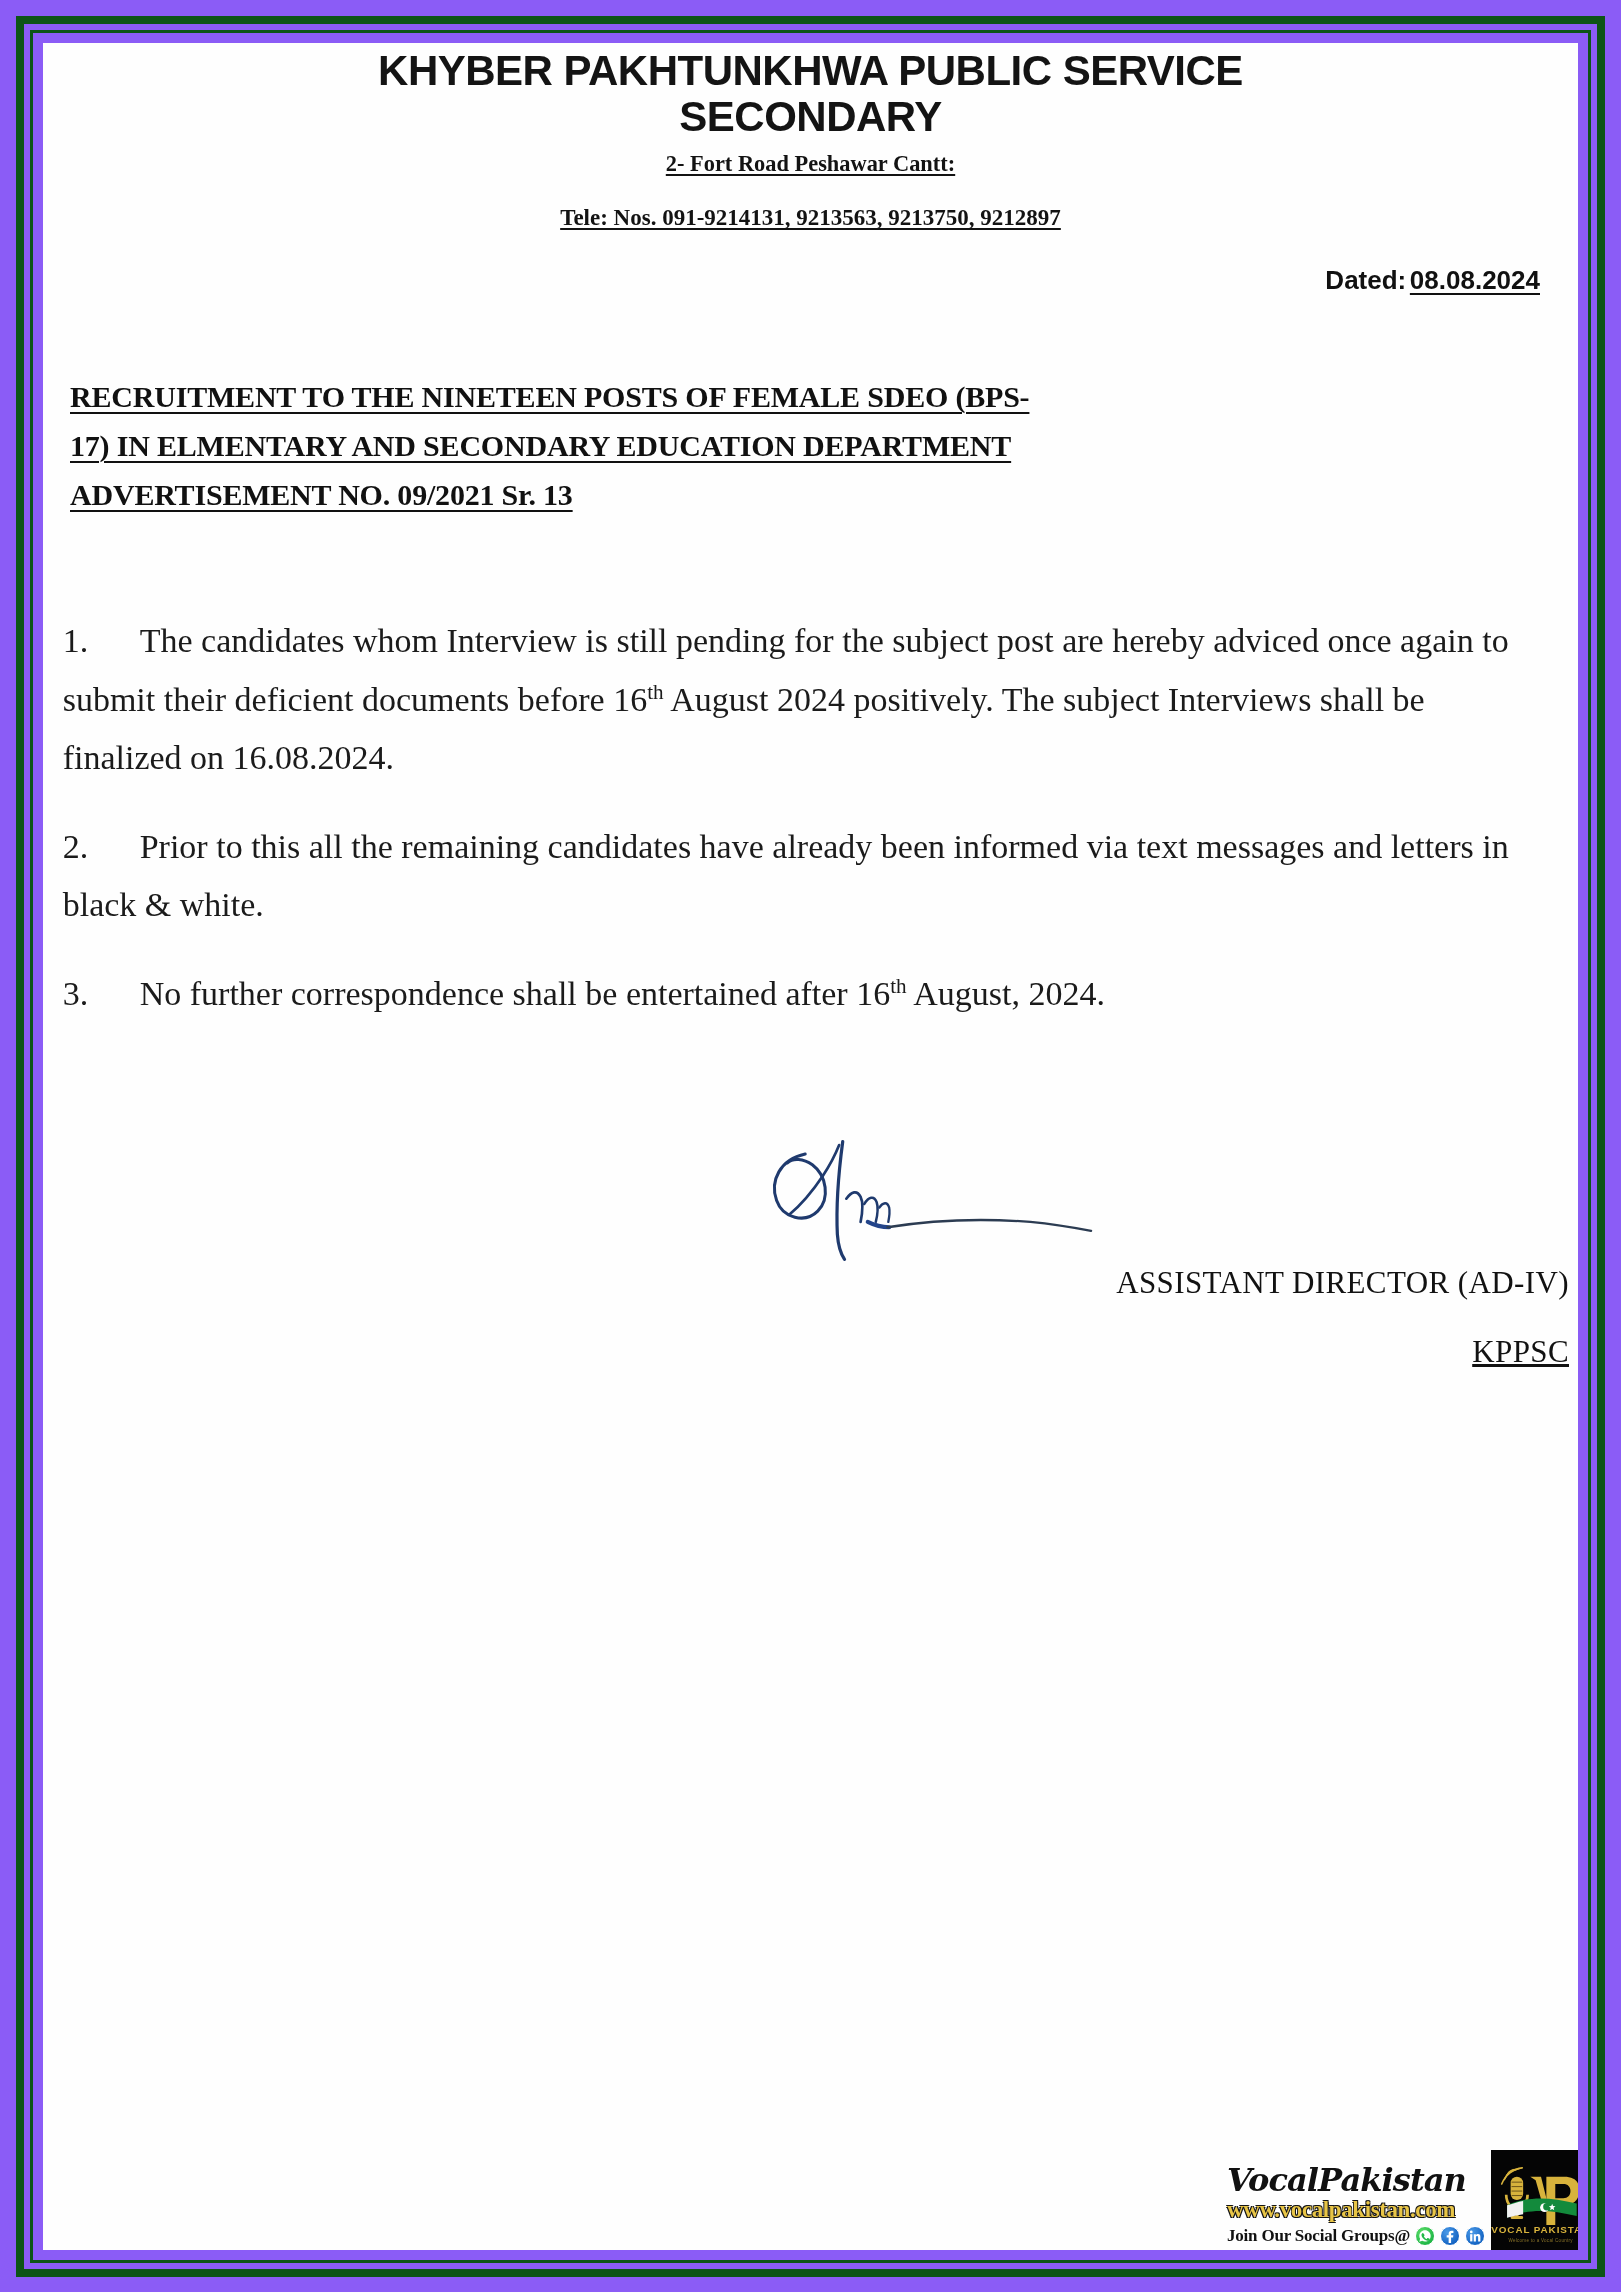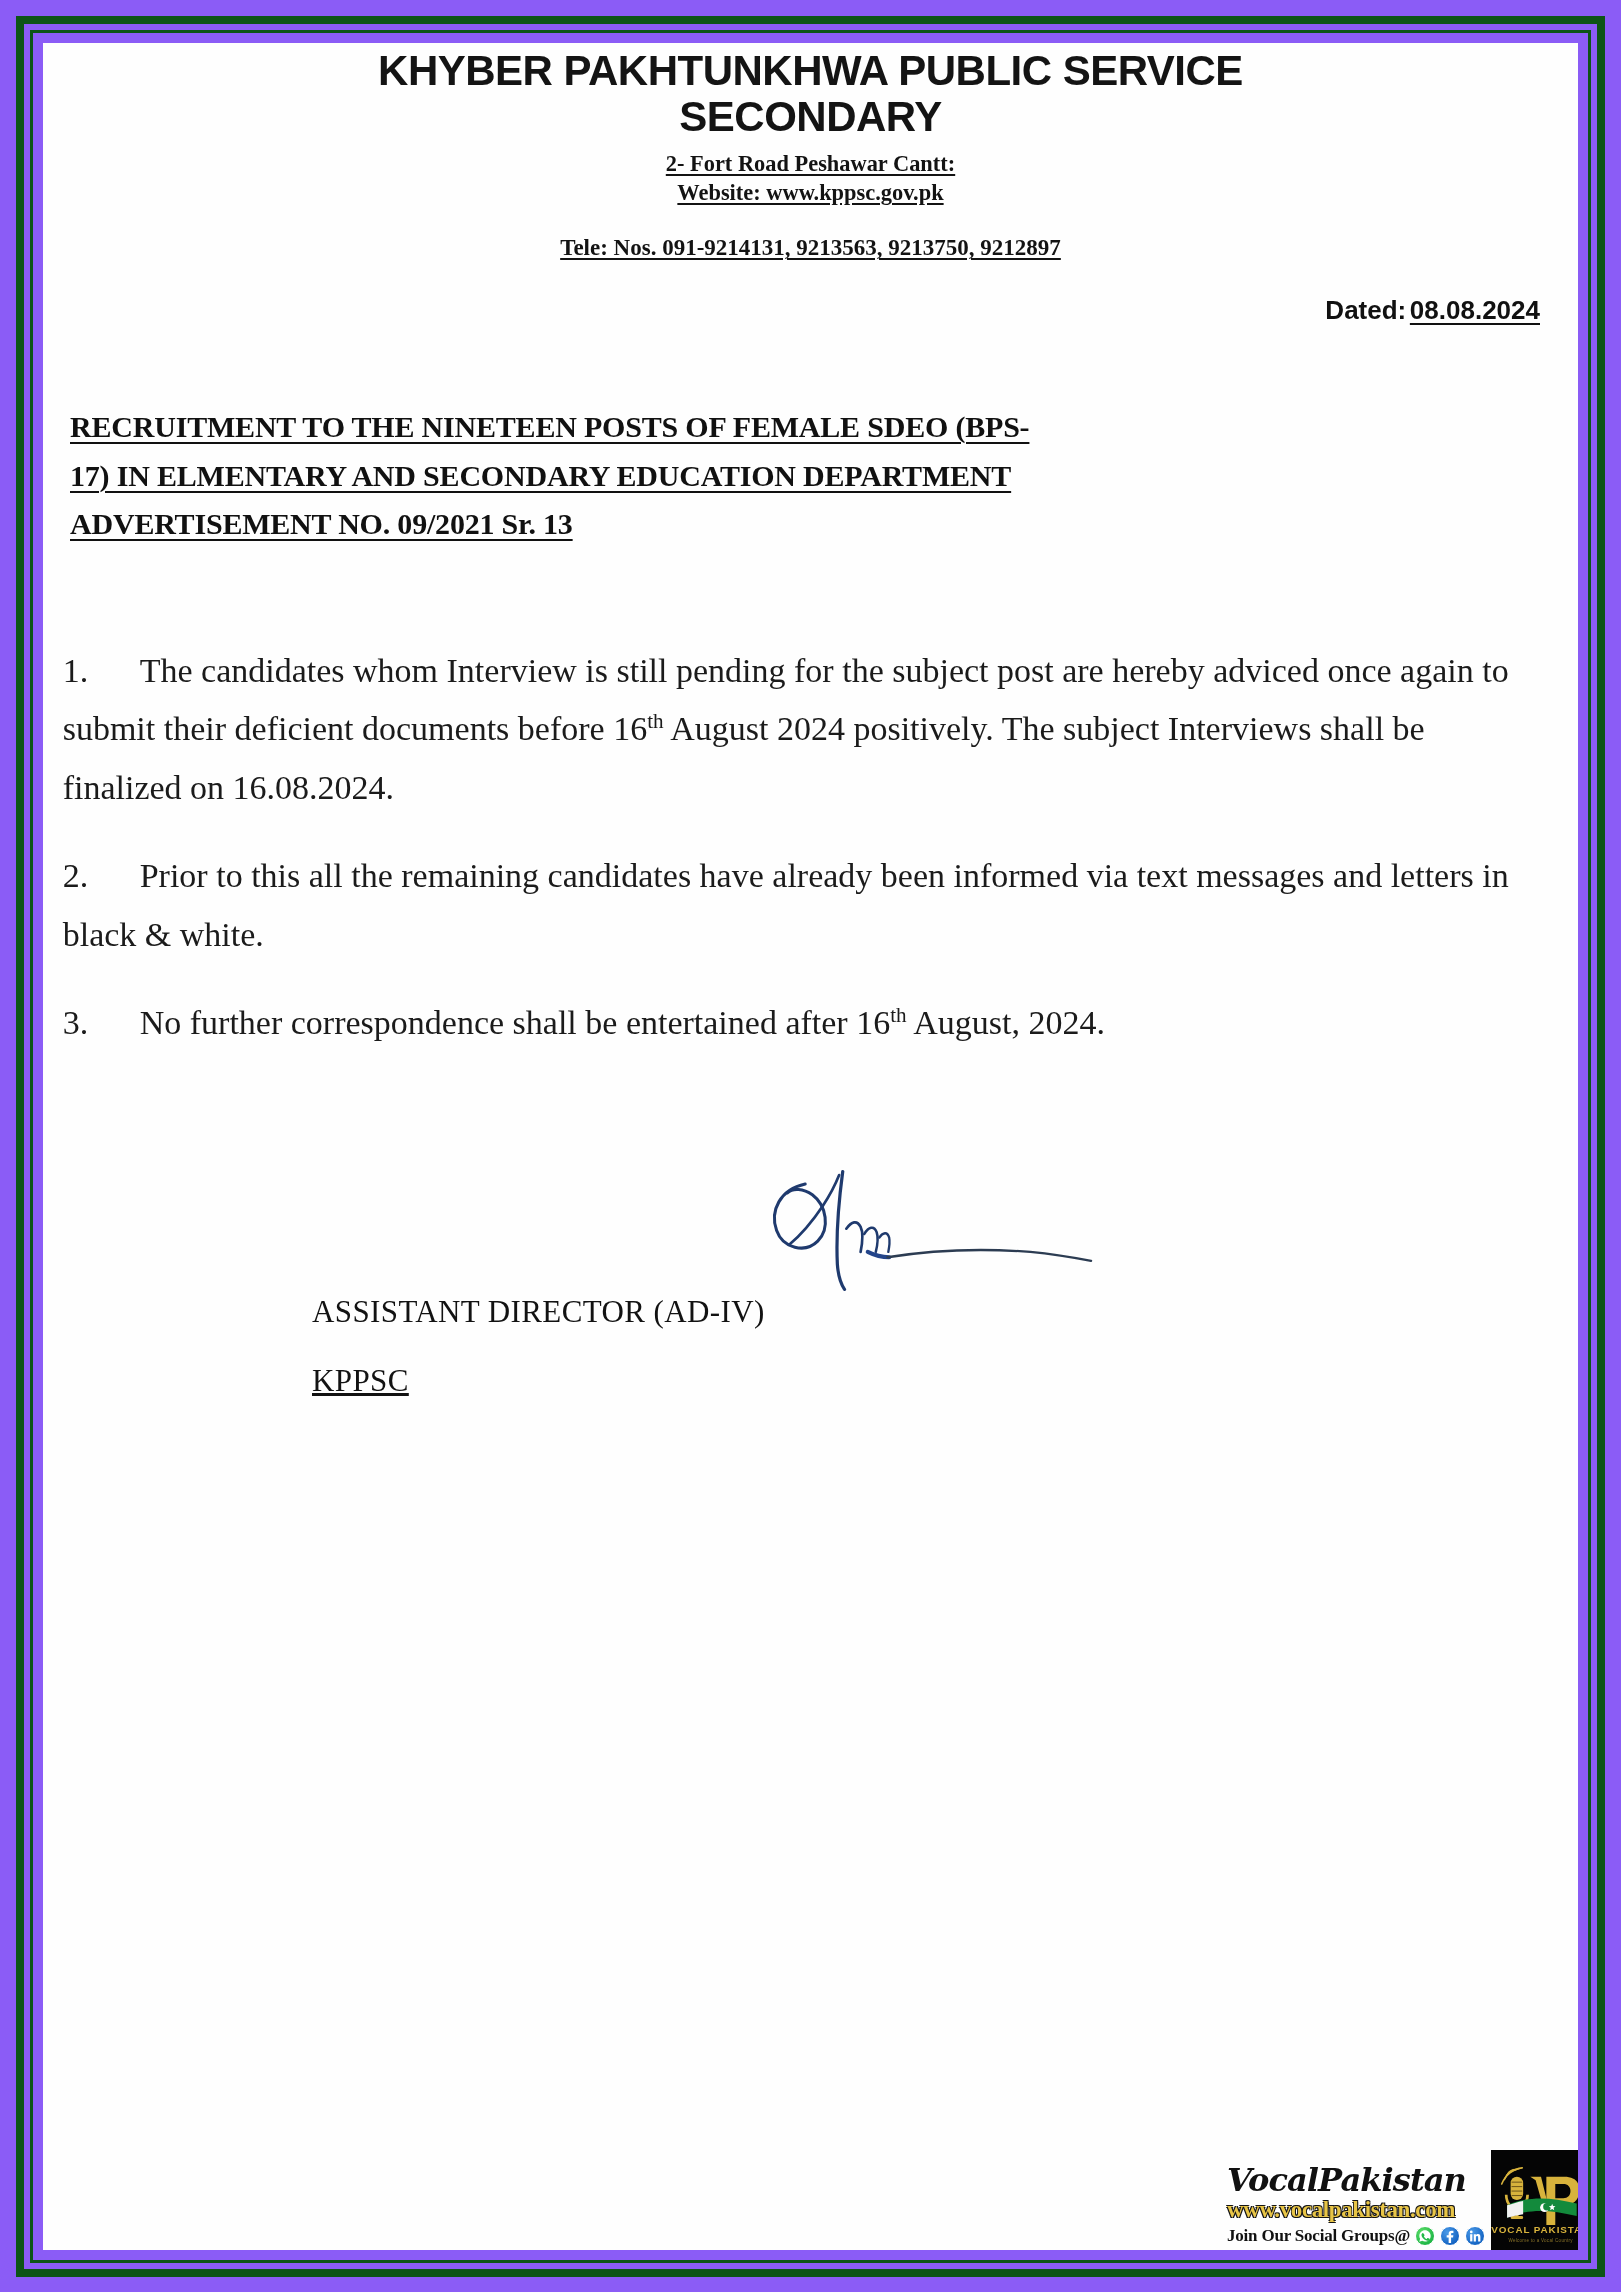--- a/index.html
+++ b/index.html
@@ -153,21 +153,21 @@
   }
   sup {
     font-size: 0.62em;
     vertical-align: super;
     line-height: 0;
   }
 
   
   .sign-area {
     margin-top: 106px;
-    text-align: left;
+    text-align: right;
     padding-right: 9px;
   }
   .sign-graphic {
     height: 134px;
     position: relative;
     margin-left: 269px;
   }
   .sign-graphic svg {
     position: absolute;
     left: 50%;
@@ -306,21 +306,20 @@
 
   <div class="sheet">
 
     <div class="letterhead">
       <div class="org-name">
         <span>KHYBER PAKHTUNKHWA PUBLIC SERVICE</span>
         <span class="org-line2">SECONDARY</span>
       </div>
       <div class="address">
         <div><span>2- Fort Road Peshawar Cantt:</span></div>
-        <div><span>Website: www.kppsc.gov.pk</span></div>
       </div>
       <div class="tele">
         <span>Tele: Nos. 091-9214131, 9213563, 9213750, 9212897</span>
       </div>
     </div>
 
     <div class="dated-row">
       <span>Dated:</span><span class="dated-value">08.08.2024</span>
     </div>
 

